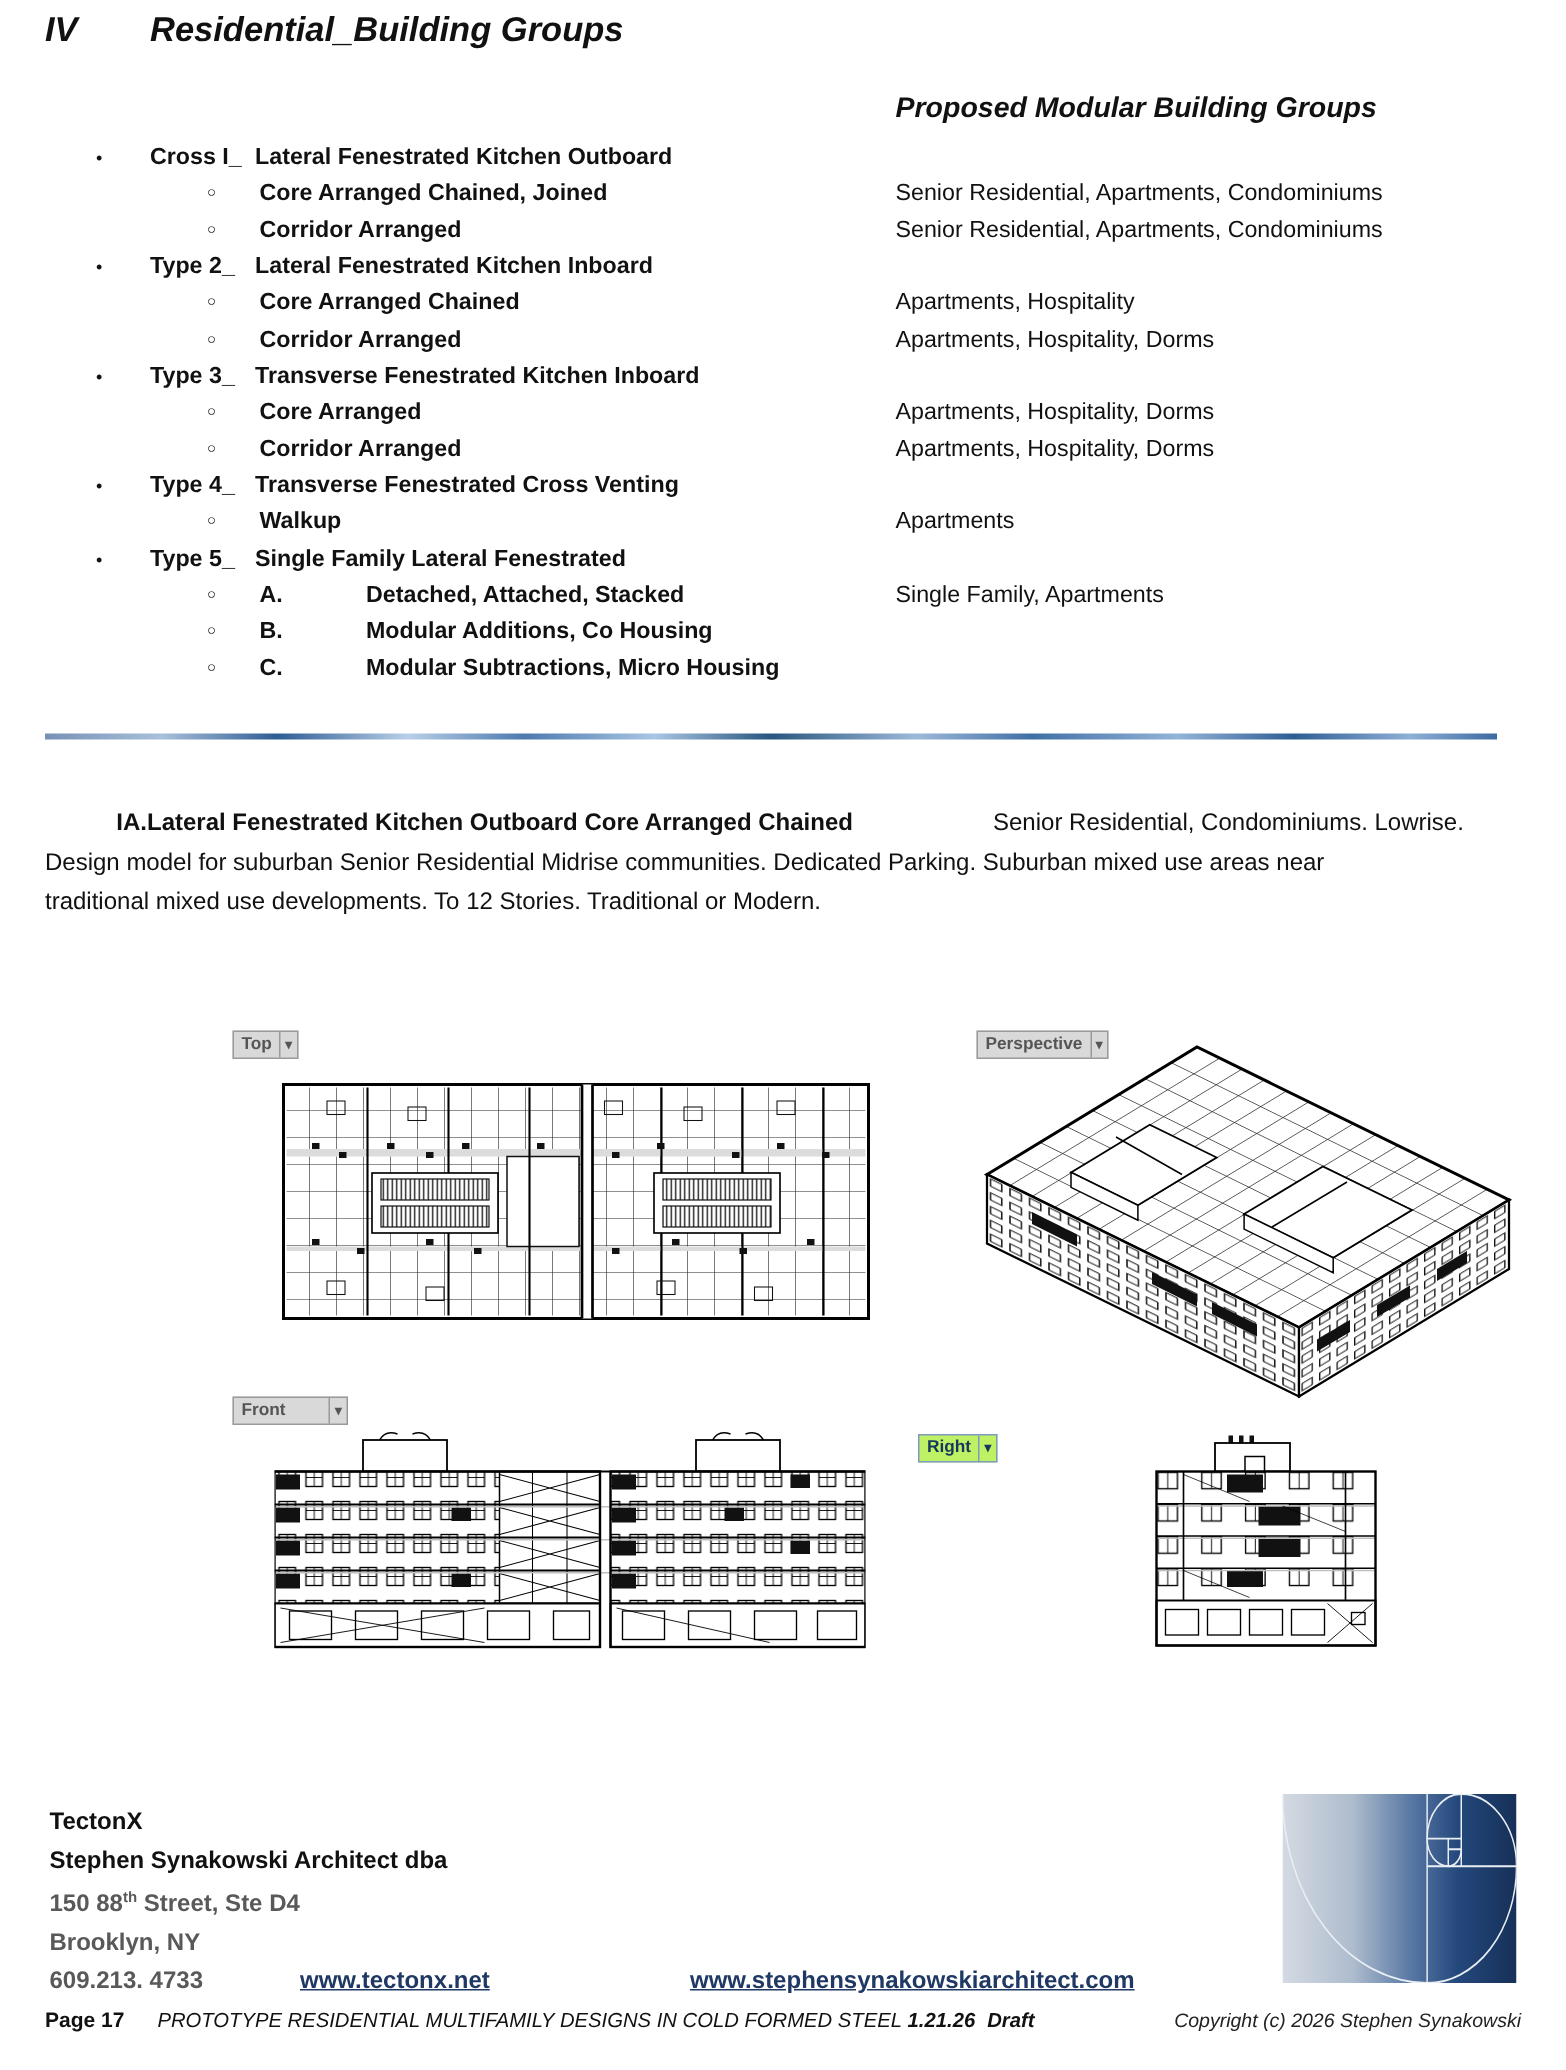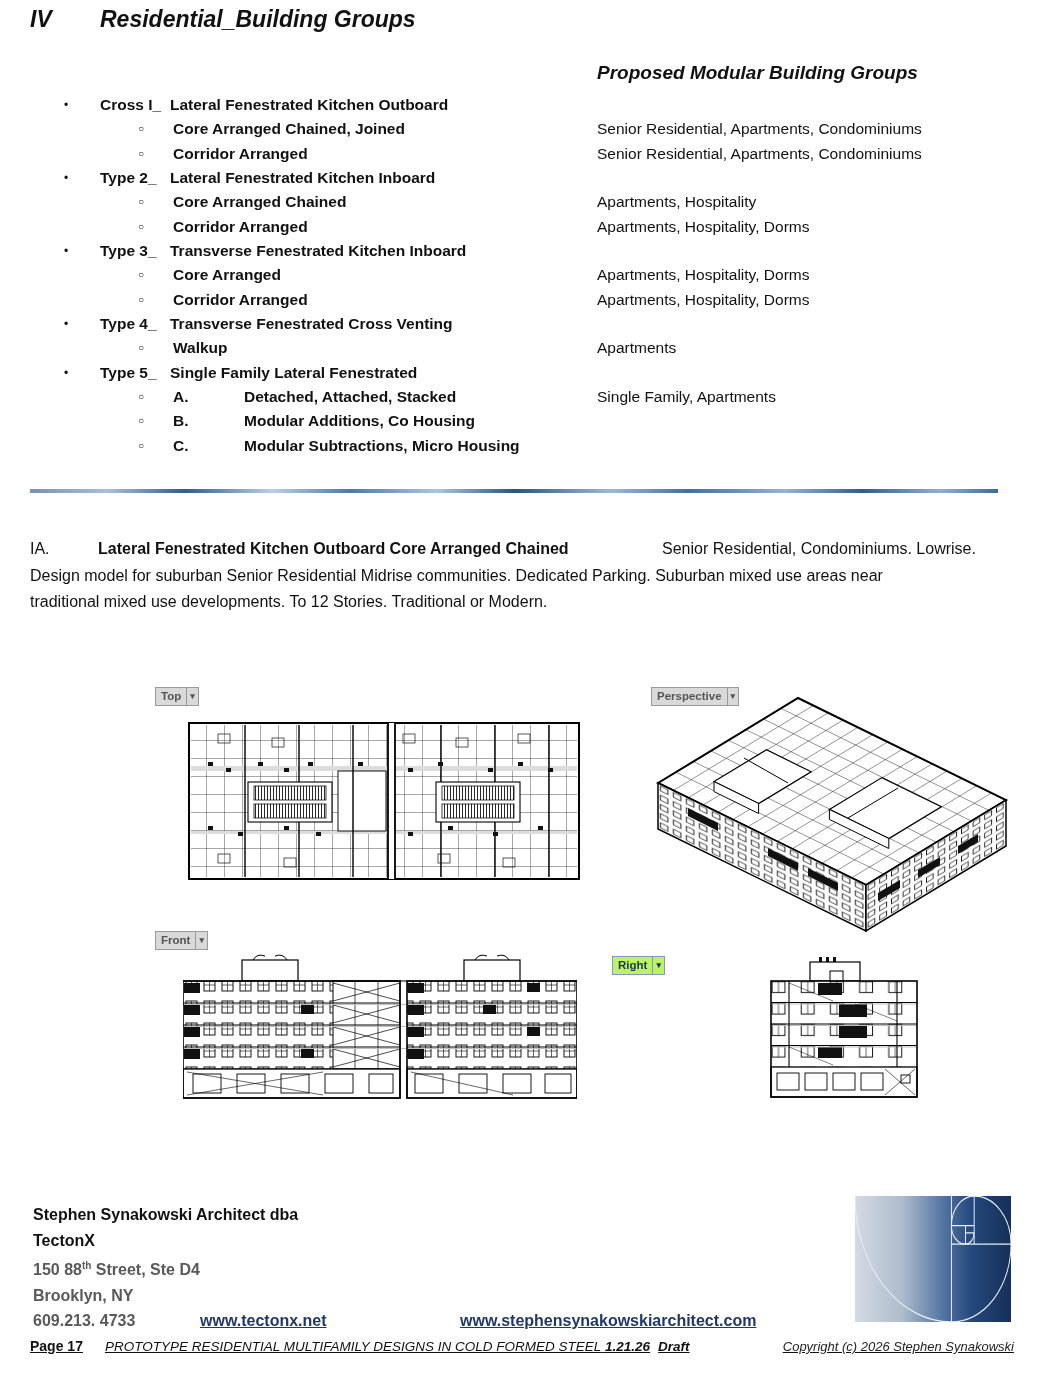--- a/index.html
+++ b/index.html
@@ -21,41 +21,41 @@
   .r2 .tx{left:173px;}
   .sb{left:173px;}
   .r2s .tx{left:244px;}
   .us{left:597px;font-weight:normal;}
   
   .divider{position:absolute;left:30px;top:489px;width:968px;height:3.5px;
     background:linear-gradient(90deg,#7591b5 0%,#a9c0da 8%,#2e5d94 16%,#b9cfe8 25%,#4c7aae 33%,
       #a9c6e4 42%,#27567e 50%,#9db9da 60%,#3f6fa5 68%,#93b4d8 78%,#2e5d94 86%,#8fb0d6 94%,#3b6aa0 100%);}
   
   .ia{position:absolute;left:30px;top:536px;width:995px;font-size:16px;line-height:26.5px;}
-  .ia .num{font-weight:normal;display:inline-block;width:68px;}
+  .ia .num{font-weight:bold;display:inline-block;width:68px;text-align:right;}
   .ia .ttl{font-weight:bold;display:inline-block;width:564px;}
   
   .chip{position:absolute;display:flex;align-items:stretch;background:#d9d9d9;border:1px solid #9a9a9a;
         font-size:11.5px;font-weight:bold;color:#555;line-height:15px;text-align:right;}
   .chip .lblc{padding:1px 5px;}
   .chip .arr{border-left:1px solid #9a9a9a;padding:1px 3px;font-size:9px;display:flex;align-items:center;}
   .chip.blue{background:#bef264;color:#17375e;border-color:#7f9ac0;}
   .chip.blue .arr{border-left-color:#7f9ac0;}
   
   .draw{position:absolute;}
   
   .contact{position:absolute;left:33px;top:1202px;font-size:16px;font-weight:bold;line-height:25.5px;}
   .contact .gray{color:#595959;}
   .contact sup{font-size:10px;}
   .contact .l5{display:flex;}
   .contact .phone{width:167px;color:#595959;}
   .contact .lnk1{width:260px;}
   .contact a{color:#1f3864;text-decoration:underline;}
   
-  .botbar{position:absolute;left:30px;top:1338px;width:984px;display:flex;align-items:baseline;font-size:13.5px;text-decoration:underline;}
+  .botbar{position:absolute;left:30px;top:1338px;width:984px;display:flex;align-items:baseline;font-size:13.5px;}
   .botbar .pg{font-weight:bold;font-size:14px;}
   .botbar .mid{font-style:italic;margin-left:22px;}
   .botbar .b{font-weight:bold;}
   .botbar .draft{margin-left:8px;font-weight:bold;font-style:italic;}
   .botbar .copy{margin-left:auto;font-style:italic;color:#222;font-size:13px;}
 </style>
 </head>
 <body>
 
 <div class="page">
@@ -159,21 +159,21 @@
   </div>
 
   <div class="chip" style="left:155px;top:687px;">
     <span class="lblc">Top</span>
       <span class="arr">▾</span>
   </div>
   <div class="chip" style="left:609px;top:687px;margin-left:42px;">
     <span class="lblc">Perspective</span>
       <span class="arr">▾</span>
   </div>
-  <div class="chip" style="left:155px;top:931px;">
+  <div class="chip" style="left:155px;top:931px;gap:24px;">
     <span class="lblc">Front</span>
       <span class="arr">▾</span>
   </div>
   <div class="chip blue" style="left:612px;top:956px;">
     <span class="lblc">Right</span>
       <span class="arr">▾</span>
   </div>
 
   <svg class="draw" style="left:188px;top:722px;" width="392" height="158" viewBox="0 0 392 158">
     <defs>
@@ -364,22 +364,22 @@
         <rect x="42" y="118" width="22" height="17"></rect>
       <rect x="70" y="118" width="22" height="17"></rect>
         <rect x="98" y="118" width="22" height="17"></rect>
       <rect x="138" y="120" width="9" height="8"></rect>
     </g>
     <path d="M122,114 L152,140 M122,140 L152,114" stroke="#000" stroke-width="0.6" fill="none"></path>
     <rect x="8" y="26" width="146" height="116" fill="none" stroke="#000" stroke-width="1.6"></rect>
   </svg>
 
   <div class="contact">
+    <div>TectonX</div>
     <div>Stephen Synakowski Architect dba</div>
-    <div>TectonX</div>
     <div class="gray"><span>150 88</span><sup>th</sup><span> Street, Ste D4</span></div>
     <div class="gray">Brooklyn, NY</div>
     <div class="l5">
       <span class="phone">609.213. 4733</span>
       <span class="lnk1"><a href="#">www.tectonx.net</a></span>
       <span><a href="#">www.stephensynakowskiarchitect.com</a></span>
     </div>
   </div>
 
   <svg class="draw" style="left:855px;top:1196px;" width="156" height="126" viewBox="0 0 144 89" preserveAspectRatio="none">

